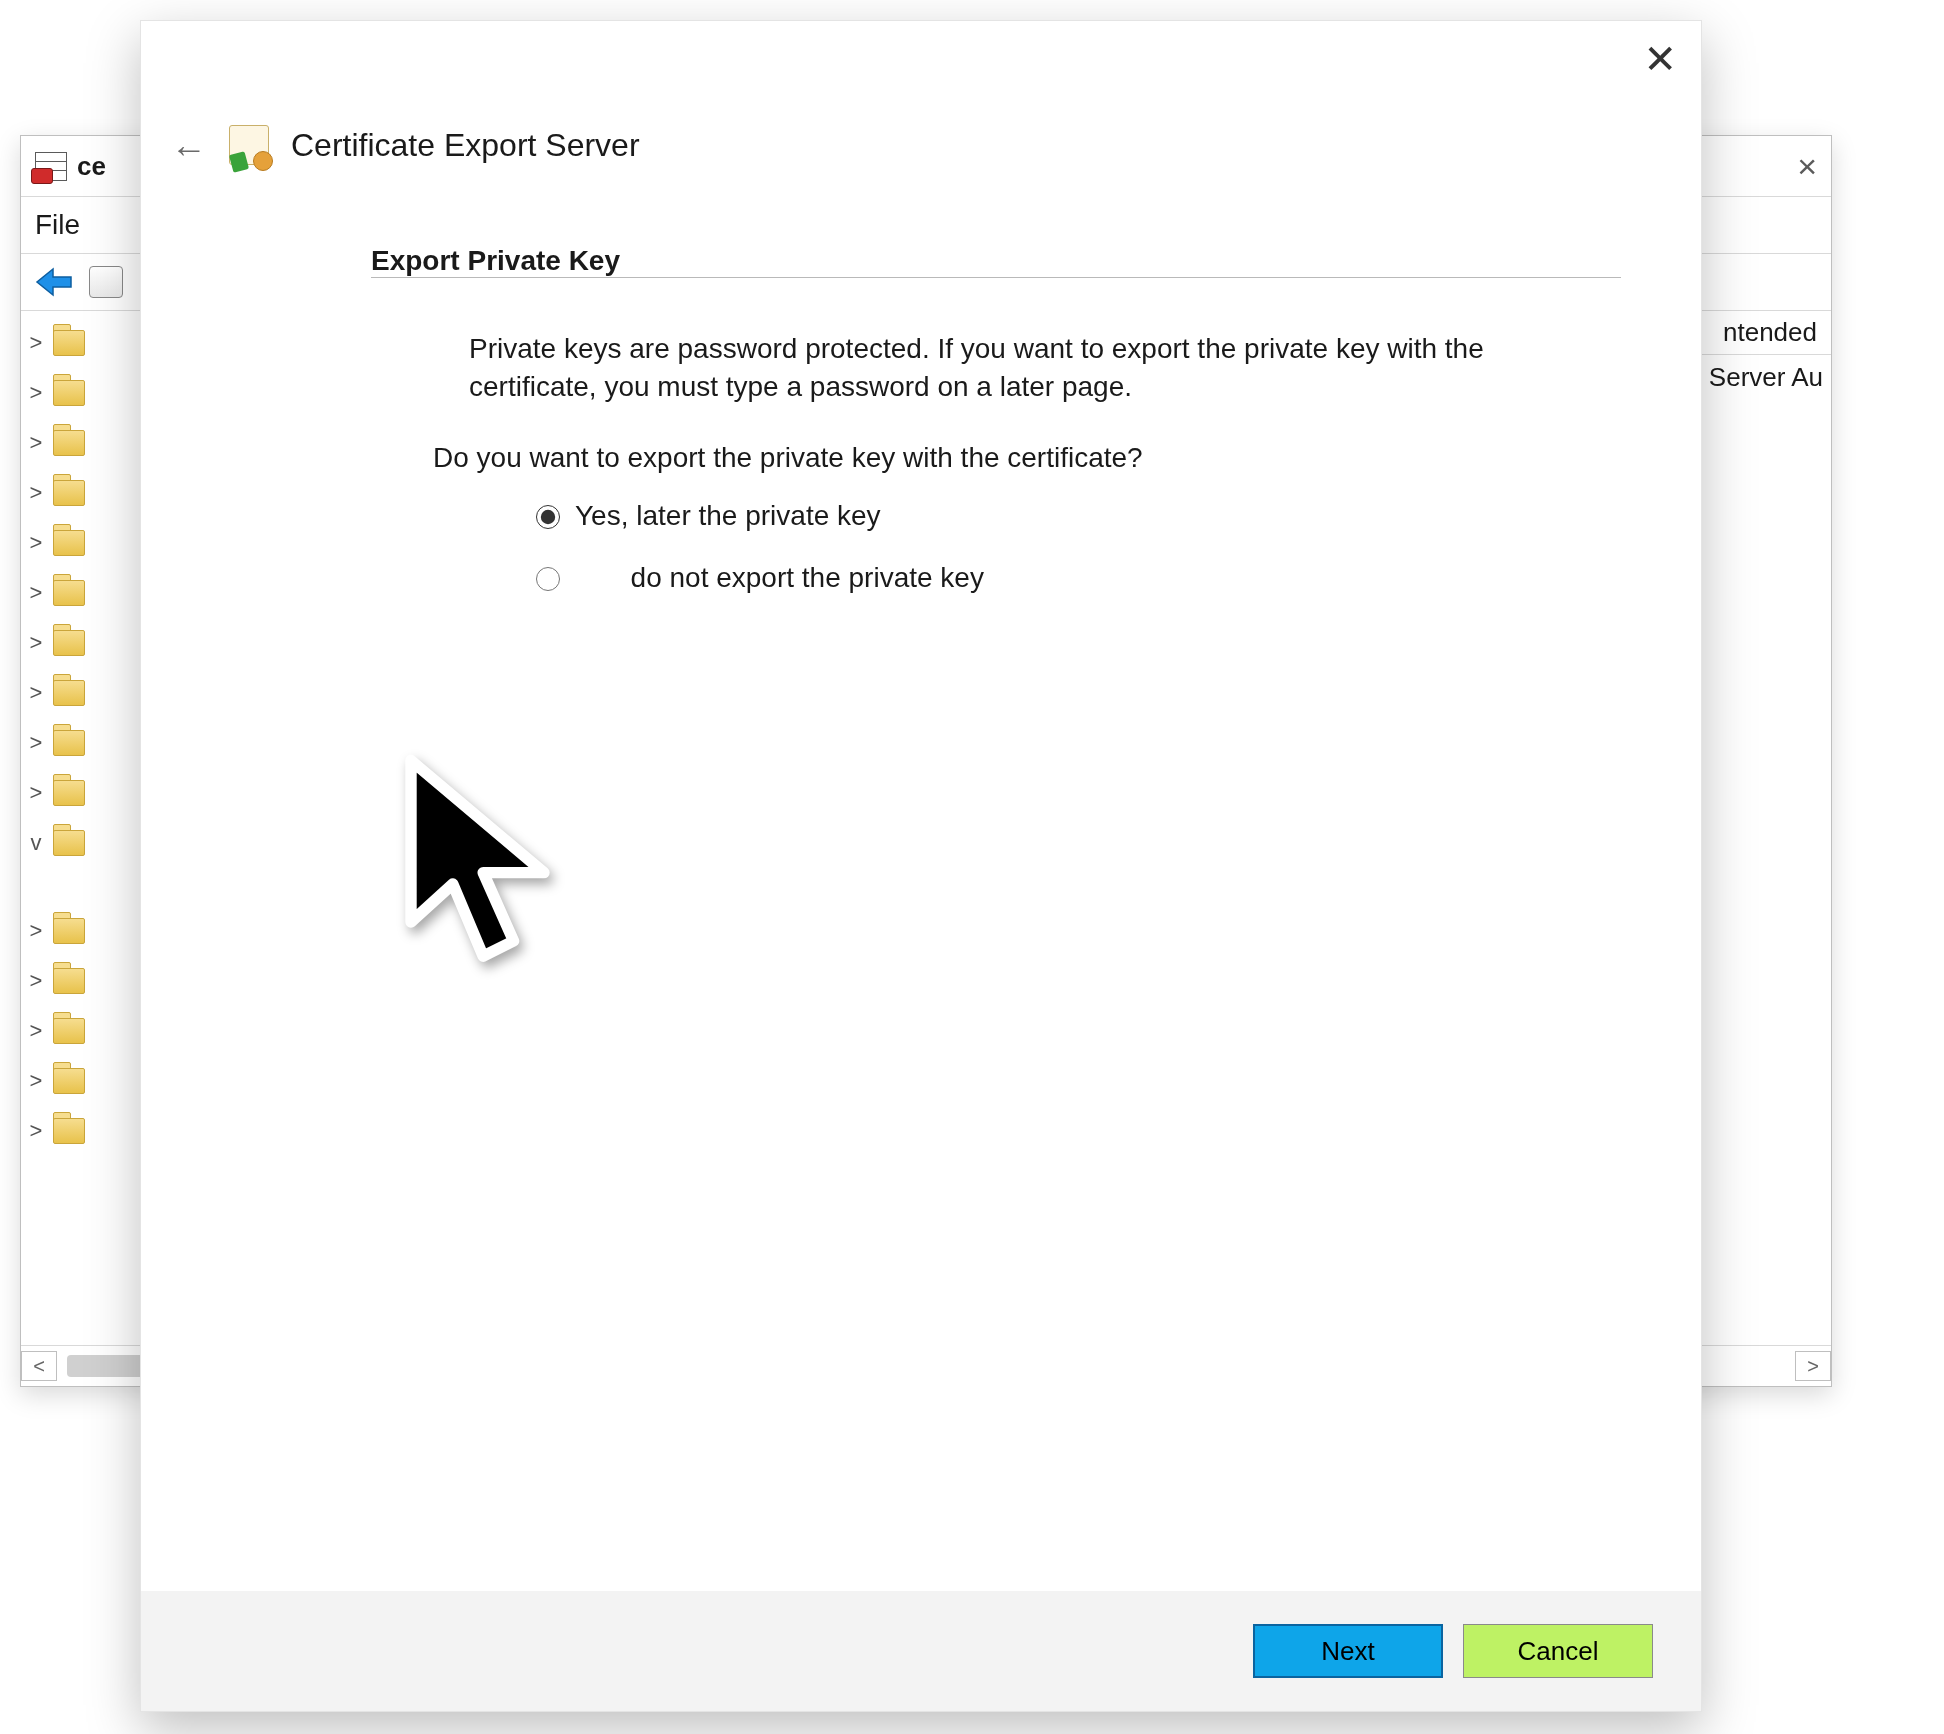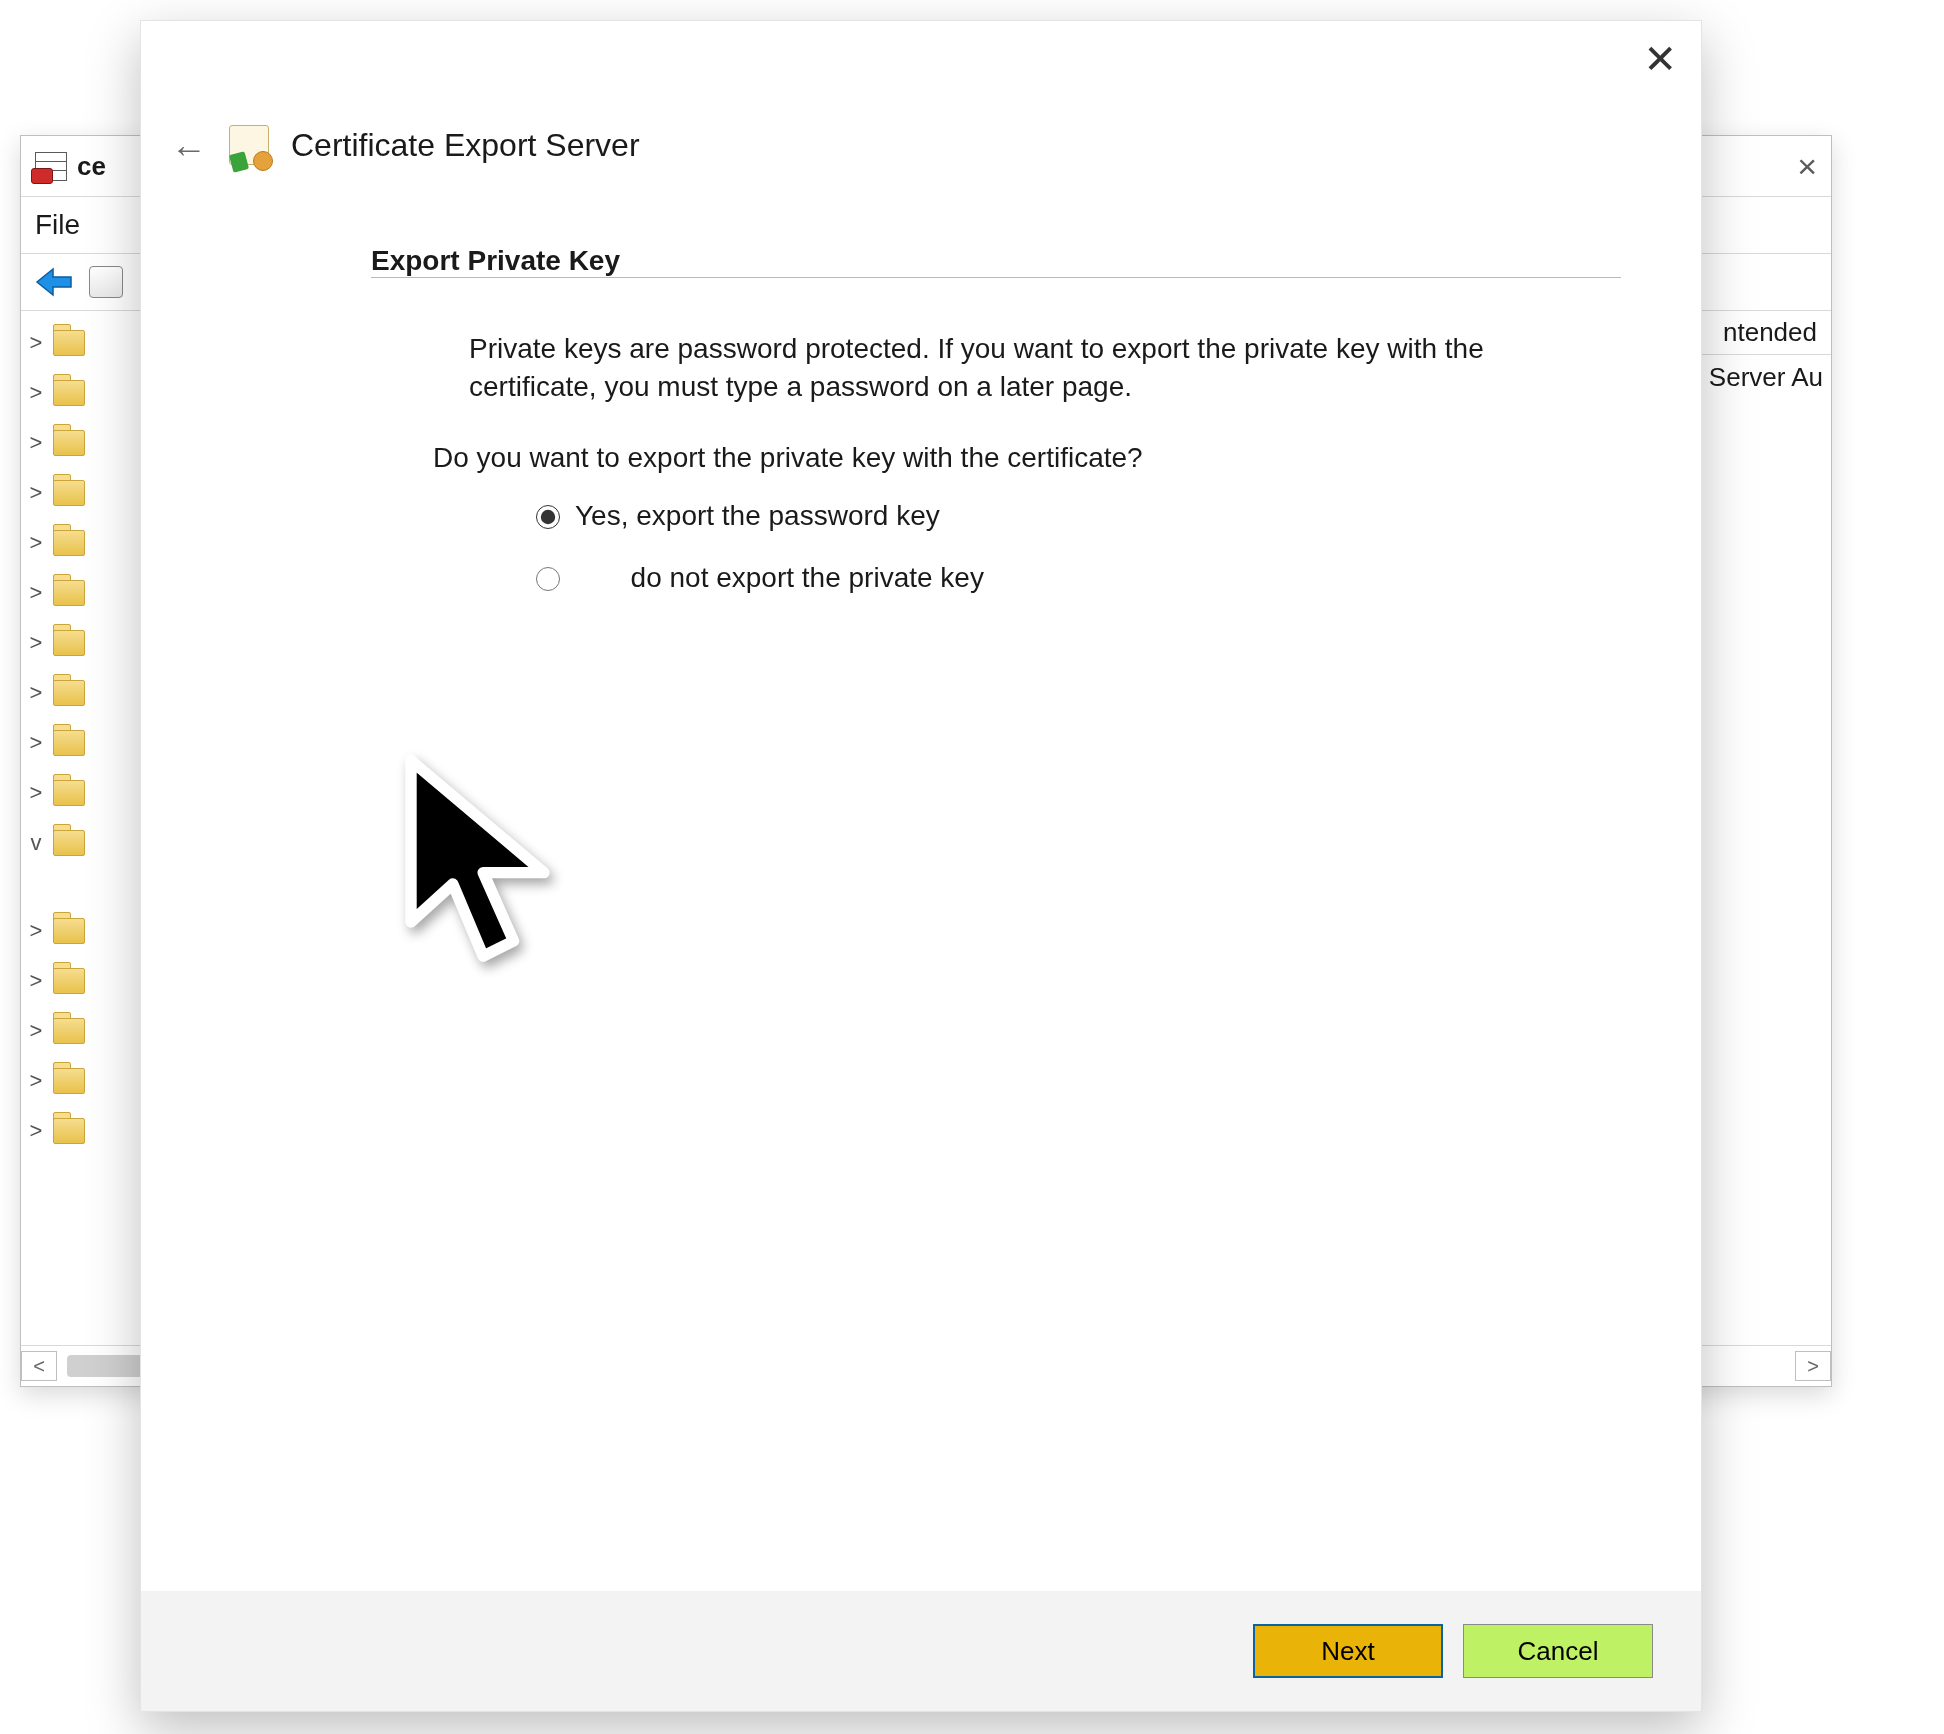--- a/index.html
+++ b/index.html
@@ -73,21 +73,21 @@
   .wizard .h{font-size:28px;font-weight:700;margin:0;}
   .wizard .sub{font-size:28px;margin:10px 0 36px 62px;max-width:1060px;}
   .wizard .sep{height:1px;background:#b9b9b9;margin:0 0 0 0;}
   .wizard .para{font-size:28px;margin:52px 0 0 98px;max-width:1060px;line-height:1.35;}
   .wizard .q{font-size:28px;margin:36px 0 26px 62px;}
   .wizard .radios{margin-left:160px;}
   .wizard .radio{display:flex;align-items:center;gap:12px;font-size:28px;margin:10px 0 30px;}
   .wizard input[type=radio]{width:24px;height:24px;accent-color:#333;}
   .wizard .footer{height:120px;border-top:0;background:#f3f3f3;display:flex;align-items:center;justify-content:flex-end;gap:20px;padding:0 48px;}
   .wizard .footer button{width:190px;height:54px;font-size:26px;background:#bef264;border:1px solid var(--btn-border);}
-  .wizard .footer button.primary{border:2px solid var(--btn-primary-border);background:#eab308;}
+  .wizard .footer button.primary{border:2px solid var(--btn-primary-border);background:#0ea5e9;}
 
   
   .cursor{position:absolute;left:392px;top:750px;width:190px;height:230px;filter:drop-shadow(4px 6px 6px rgba(0,0,0,.35));}
   .cursor svg{width:100%;height:100%;}
 </style>
 </head>
 <body>
 
 <div class="mmc">
   <div class="titlebar">
@@ -212,21 +212,21 @@
   </div>
   <div class="body">
     <div class="section">
       <p class="h">Export Private Key</p>
       <div class="sep"></div>
       <p class="para">Private keys are password protected. If you want to export the private key with the certificate, you must type a password on a later page.</p>
       <p class="q">Do you want to export the private key with the certificate?</p>
       <div class="radios">
         <label class="radio">
           <input type="radio" name="pk" checked="" style="">
-          <span>Yes, export the password key</span>
+          <span>Yes, later the private key</span>
         </label>
         <label class="radio">
           <input type="radio" name="pk" style="">
           <span style="visibility:hidden">No, </span>
           <span>do not export the private key</span>
         </label>
       </div>
     </div>
   </div>
   <div class="footer">

